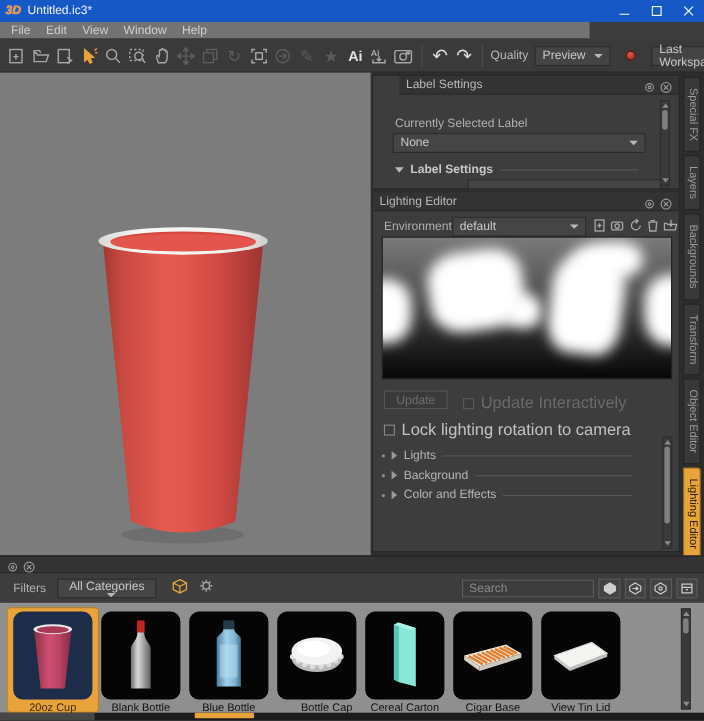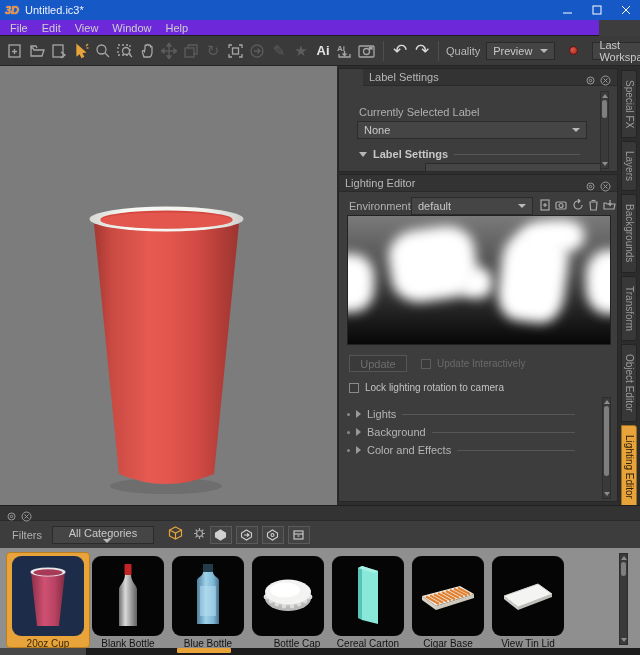--- a/index.html
+++ b/index.html
@@ -9,21 +9,21 @@
 
   
   .titlebar { position:absolute; top:0; left:0; width:640px; height:20px; background:#1758c7; display:flex; align-items:center; padding-left:5px; }
   .logo { color:#ff8a1e; font-weight:bold; font-style:italic; font-size:11px; margin-right:6px; text-shadow:0 0 1px #fff; }
   .title-text { color:#eef2fa; font-size:11px; }
   .win-controls { position:absolute; right:0; top:0; height:20px; display:flex; }
   .win-btn { width:29px; height:20px; display:flex; align-items:center; justify-content:center; }
   .win-btn svg { stroke:#fff; stroke-width:1; }
 
   
-  .menubar { position:absolute; top:20px; left:0; width:599px; height:16px; background:#6d28d9; display:flex; align-items:center; gap:2px; padding-left:4px; border-bottom:1px solid #1d1d1d; }
+  .menubar { position:absolute; top:20px; left:0; width:536px; height:16px; background:#737373; display:flex; align-items:center; gap:2px; padding-left:4px; border-bottom:1px solid #1d1d1d; }
   .menu-item { color:#cfcfcf; font-size:11px; padding:0 6px; }
 
   
   .toolbar { position:absolute; top:36px; left:0; width:640px; height:30px; background:#3a3a3a; border-bottom:1px solid #242424; display:flex; align-items:center; padding-left:4px; }
   .tool { width:22px; height:24px; display:flex; align-items:center; justify-content:center; color:#a6a6a6; font-size:15px; flex:0 0 auto; }
   .tool svg { stroke:currentColor; fill:none; stroke-width:1.3; }
   .tool.disabled { color:#5c5c5c; }
   .tool.active { color:#e8a33b; }
   .tb-sep { width:1px; height:20px; background:#4e4e4e; margin:0 5px; flex:0 0 auto; }
   .tb-label { color:#b9b9b9; font-size:11px; margin:0 6px 0 2px; }
@@ -53,21 +53,21 @@
   .sb-thumb { position:absolute; left:1px; width:5px; background:#7f7f7f; border-radius:3px; }
 
   .section-row { display:flex; align-items:center; gap:6px; height:18px; }
   .sec-dot { width:3px; height:3px; border-radius:50%; background:#8a8a8a; margin-left:8px; }
   .sec-chev { width:0; height:0; border-top:4px solid transparent; border-bottom:4px solid transparent; border-left:5px solid #9a9a9a; }
   .sec-label { color:#b5b5b5; font-size:11px; white-space:nowrap; }
   .sec-line { flex:1; height:1px; background:#575757; margin-right:14px; }
 
   .checkbox { width:10px; height:10px; border:1px solid #8a8a8a; background:#3a3a3a; flex:0 0 auto; }
   .checkbox.dim { border-color:#5c5c5c; }
-  .cb-label { font-size:10px; color:#c2c2c2; margin-left:6px; }
+  .cb-label { font-size:15px; color:#c2c2c2; margin-left:6px; }
   .cb-label.dim { color:#6a6a6a; }
   .btn-disabled { background:#3a3a3a; border:1px solid #555; color:#6e6e6e; font-size:11px; display:flex; align-items:center; justify-content:center; }
 
   .env-preview { position:absolute; overflow:hidden; background:linear-gradient(#7a7a7a, #555 35%, #222 75%, #070707); border:1px solid #222; }
   .blob { position:absolute; background:#fff; filter:blur(6px); border-radius:40%; }
 
   
   .mini-icon { width:13px; height:13px; color:#a8a8a8; display:flex; align-items:center; justify-content:center; }
   .mini-icon svg { stroke:currentColor; fill:none; stroke-width:1.2; }
 
@@ -444,20 +444,21 @@
         <path d="M7.5 1 L13.5 4 L13.5 10 L7.5 13 L1.5 10 L1.5 4 Z"></path>
         <path d="M1.5 4 L7.5 7 L13.5 4 M7.5 7 L7.5 13"></path>
       </svg>
   </span>
   <span style="margin-left:10px; color:#a8a8a8;">
     <svg width="13" height="13" fill="none" stroke="currentColor" stroke-width="1.2">
         <circle cx="6.5" cy="6.5" r="3"></circle>
         <path d="M6.5 1 L6.5 3 M6.5 10 L6.5 12 M1 6.5 L3 6.5 M10 6.5 L12 6.5 M2.6 2.6 L4 4 M9 9 L10.4 10.4 M10.4 2.6 L9 4 M4 9 L2.6 10.4"></path>
       </svg>
   </span>
+  <input class="search-input" style="margin-left: 226px;" placeholder="Search">
   <span class="lib-btn">
       <svg width="13" height="12">
         <path d="M6.5 1 L11.5 4 L11.5 8 L6.5 11 L1.5 8 L1.5 4 Z" fill="currentColor"></path>
       </svg>
     </span>
   <span class="lib-btn">
       <svg width="13" height="12">
         <path d="M6.5 1 L11.5 4 L11.5 8 L6.5 11 L1.5 8 L1.5 4 Z"></path>
         <path d="M4 6 L9 6 M7 4.5 L9 6 L7 7.5"></path>
       </svg>

